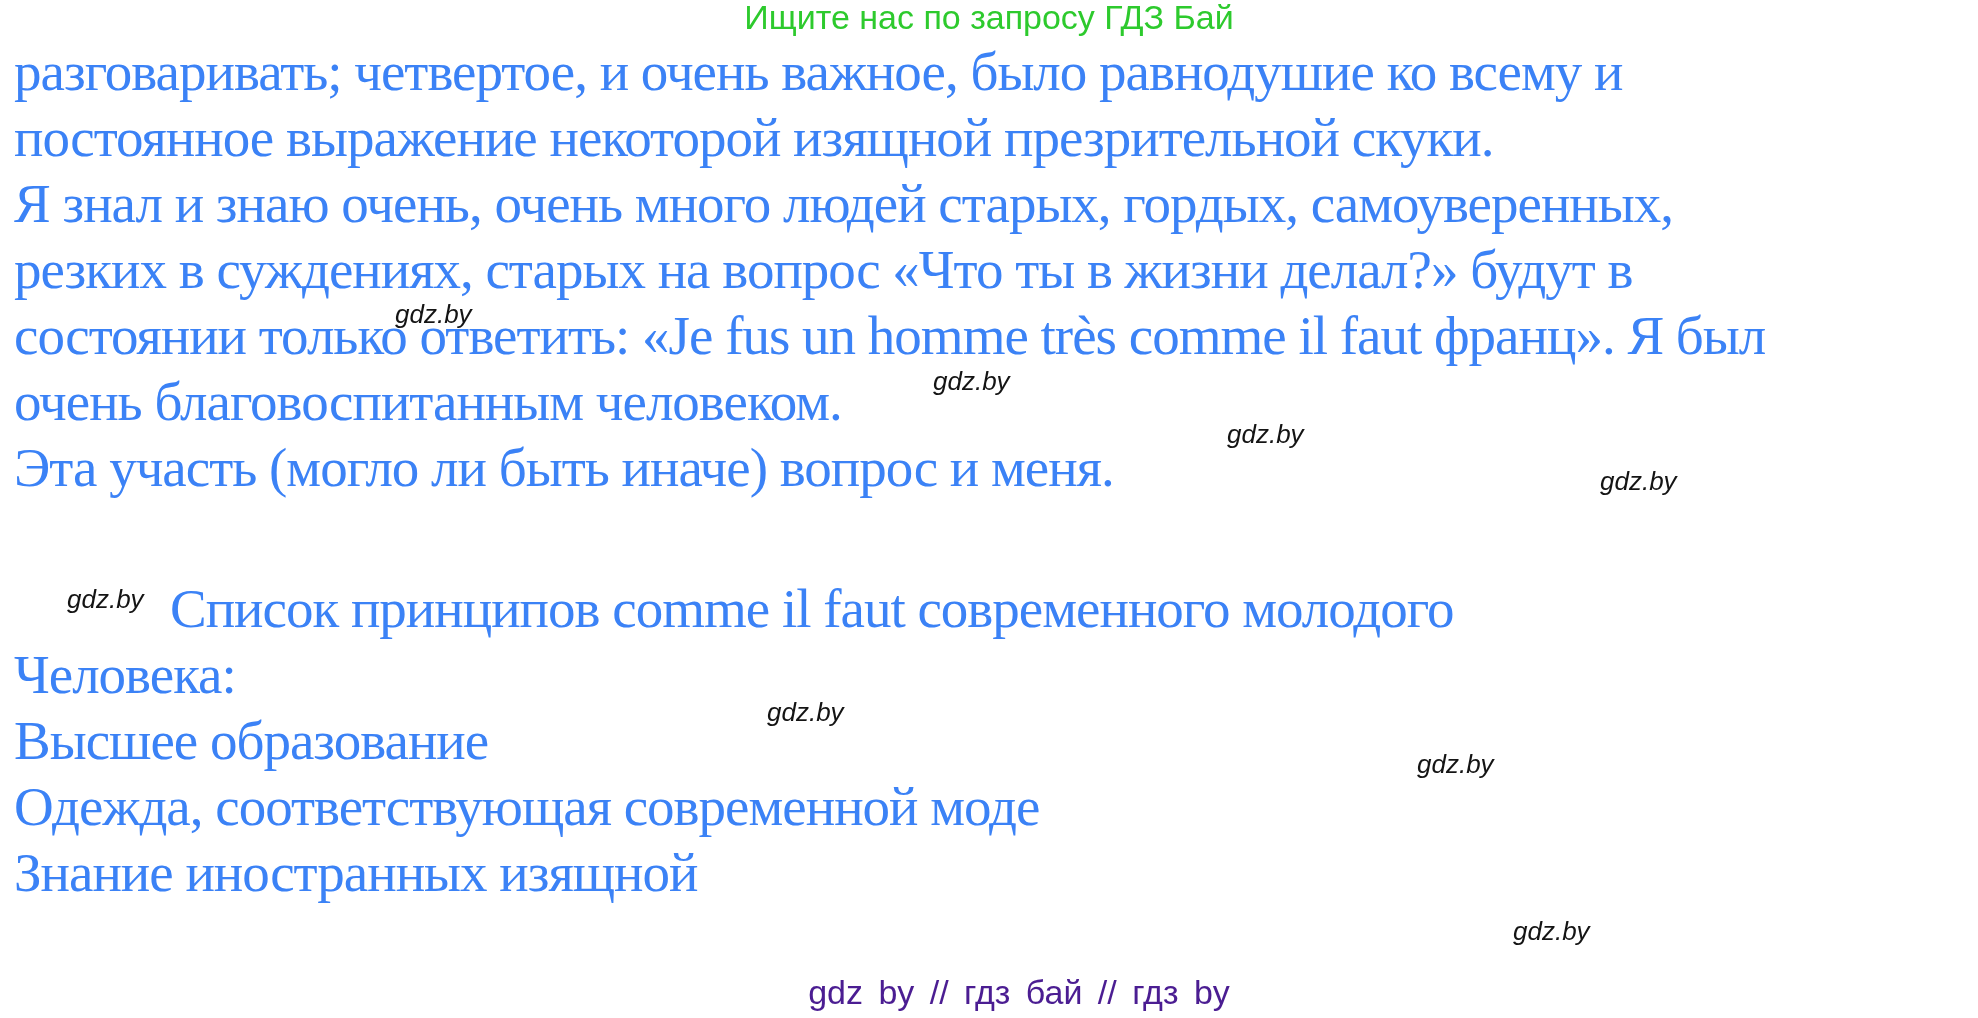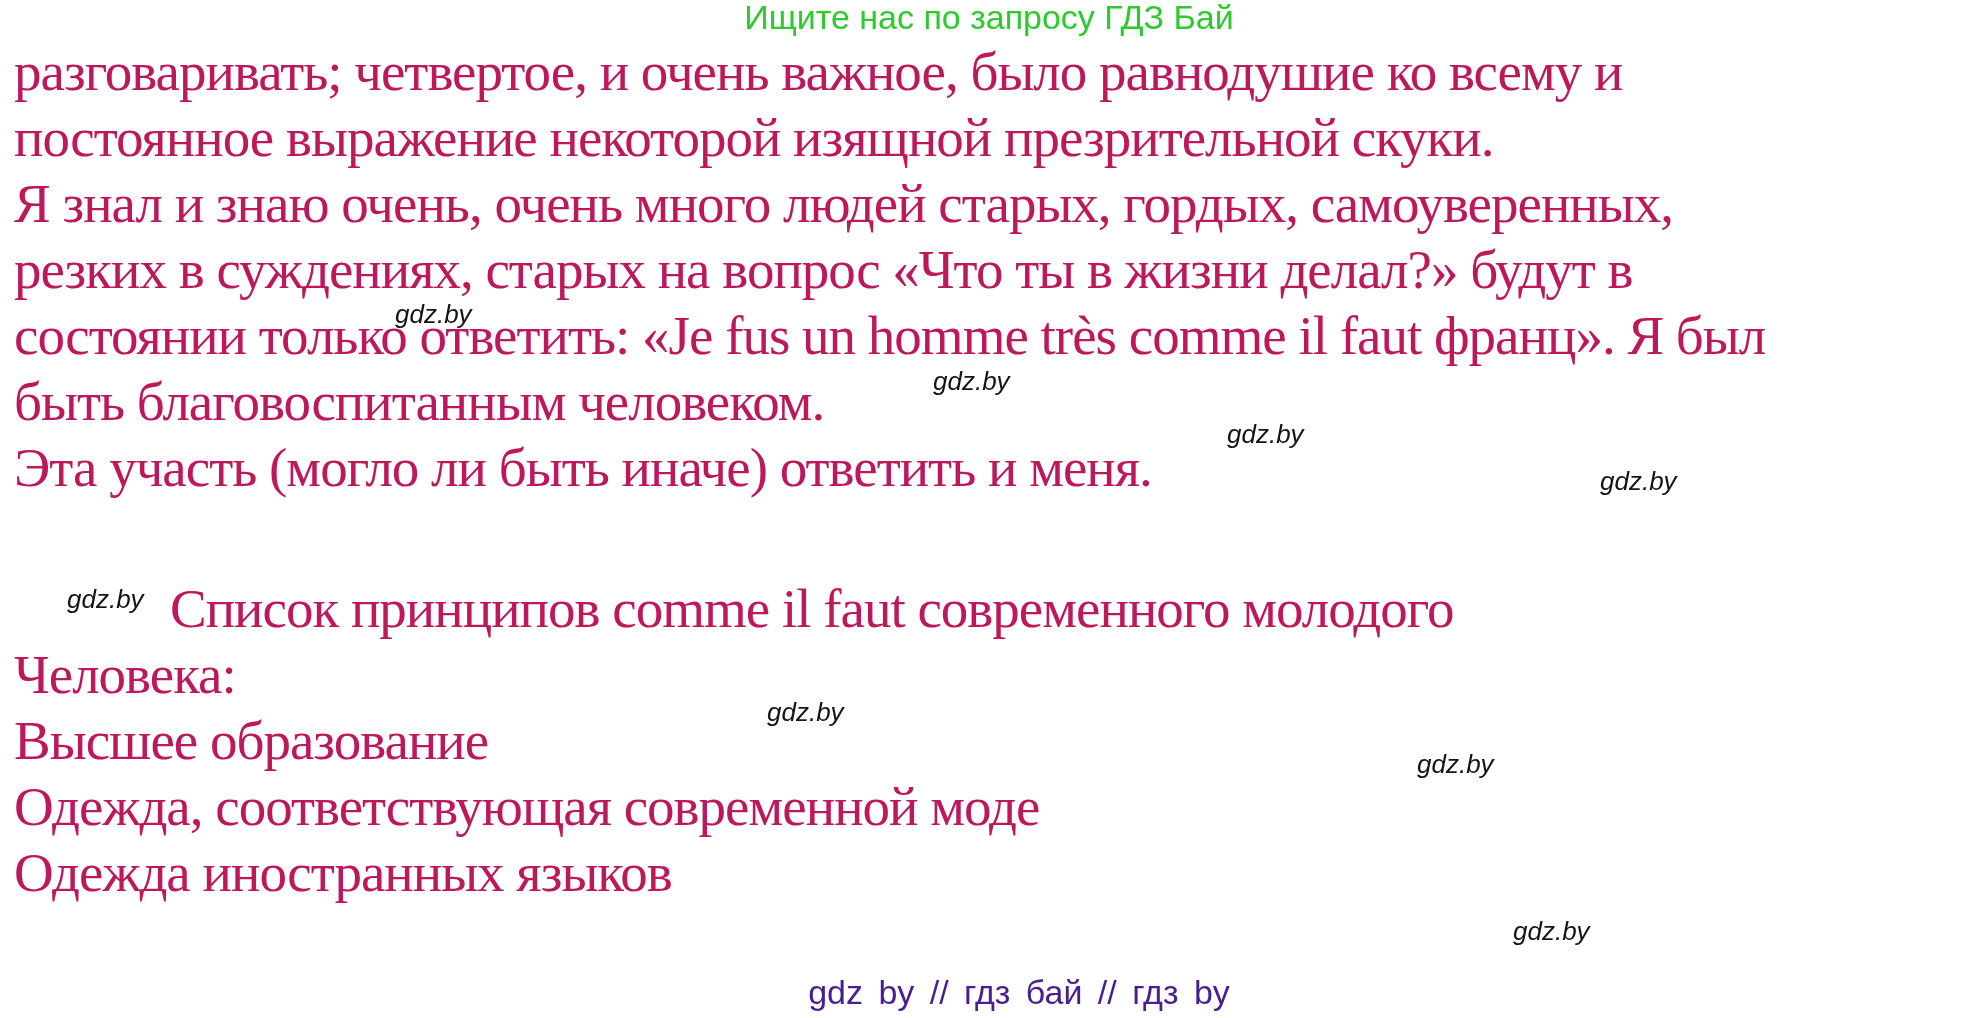--- a/index.html
+++ b/index.html
@@ -65,34 +65,34 @@
     padding-left: 30px;
   }
 </style>
 </head>
 <body>
 
 <div id="page">
 
   <div class="promo-header" style="color: rgb(45, 202, 45);">Ищите нас по запросу ГДЗ Бай</div>
 
-  <div class="text-block" style="color: #be185d;">
+  <div class="text-block" style="color: #3b82f6;">
     <div class="text-line">разговаривать; четвертое, и очень важное, было равнодушие ко всему и</div>
     <div class="text-line">постоянное выражение некоторой изящной презрительной скуки.</div>
     <div class="text-line">Я знал и знаю очень, очень много людей старых, гордых, самоуверенных,</div>
     <div class="text-line">резких в суждениях, старых на вопрос «Что ты в жизни делал?» будут в</div>
     <div class="text-line">состоянии только ответить: «Je fus un homme très comme il faut франц». Я был</div>
-    <div class="text-line">быть благовоспитанным человеком.</div>
-    <div class="text-line">Эта участь (могло ли быть иначе) ответить и меня.</div>
+    <div class="text-line">очень благовоспитанным человеком.</div>
+    <div class="text-line">Эта участь (могло ли быть иначе) вопрос и меня.</div>
     <div class="para-spacer"></div>
     <div class="text-line line-indent">Список принципов comme il faut современного молодого</div>
     <div class="text-line">Человека:</div>
     <div class="text-line">Высшее образование</div>
     <div class="text-line">Одежда, соответствующая современной моде</div>
-    <div class="text-line">Одежда иностранных языков</div>
+    <div class="text-line">Знание иностранных изящной</div>
   </div>
 
   <div class="watermark" style="left: 395px; top: 299px; color: rgb(20, 20, 20);">gdz.by</div>
   <div class="watermark" style="left: 933px; top: 366px; color: rgb(20, 20, 20);">gdz.by</div>
   <div class="watermark" style="left: 1227px; top: 419px; color: rgb(20, 20, 20);">gdz.by</div>
   <div class="watermark" style="left: 1600px; top: 466px; color: rgb(20, 20, 20);">gdz.by</div>
   <div class="watermark" style="left: 67px; top: 584px; color: rgb(20, 20, 20);">gdz.by</div>
   <div class="watermark" style="left: 767px; top: 697px; color: rgb(20, 20, 20);">gdz.by</div>
   <div class="watermark" style="left: 1417px; top: 749px; color: rgb(20, 20, 20);">gdz.by</div>
   <div class="watermark" style="left: 1513px; top: 916px; color: rgb(20, 20, 20);">gdz.by</div>

